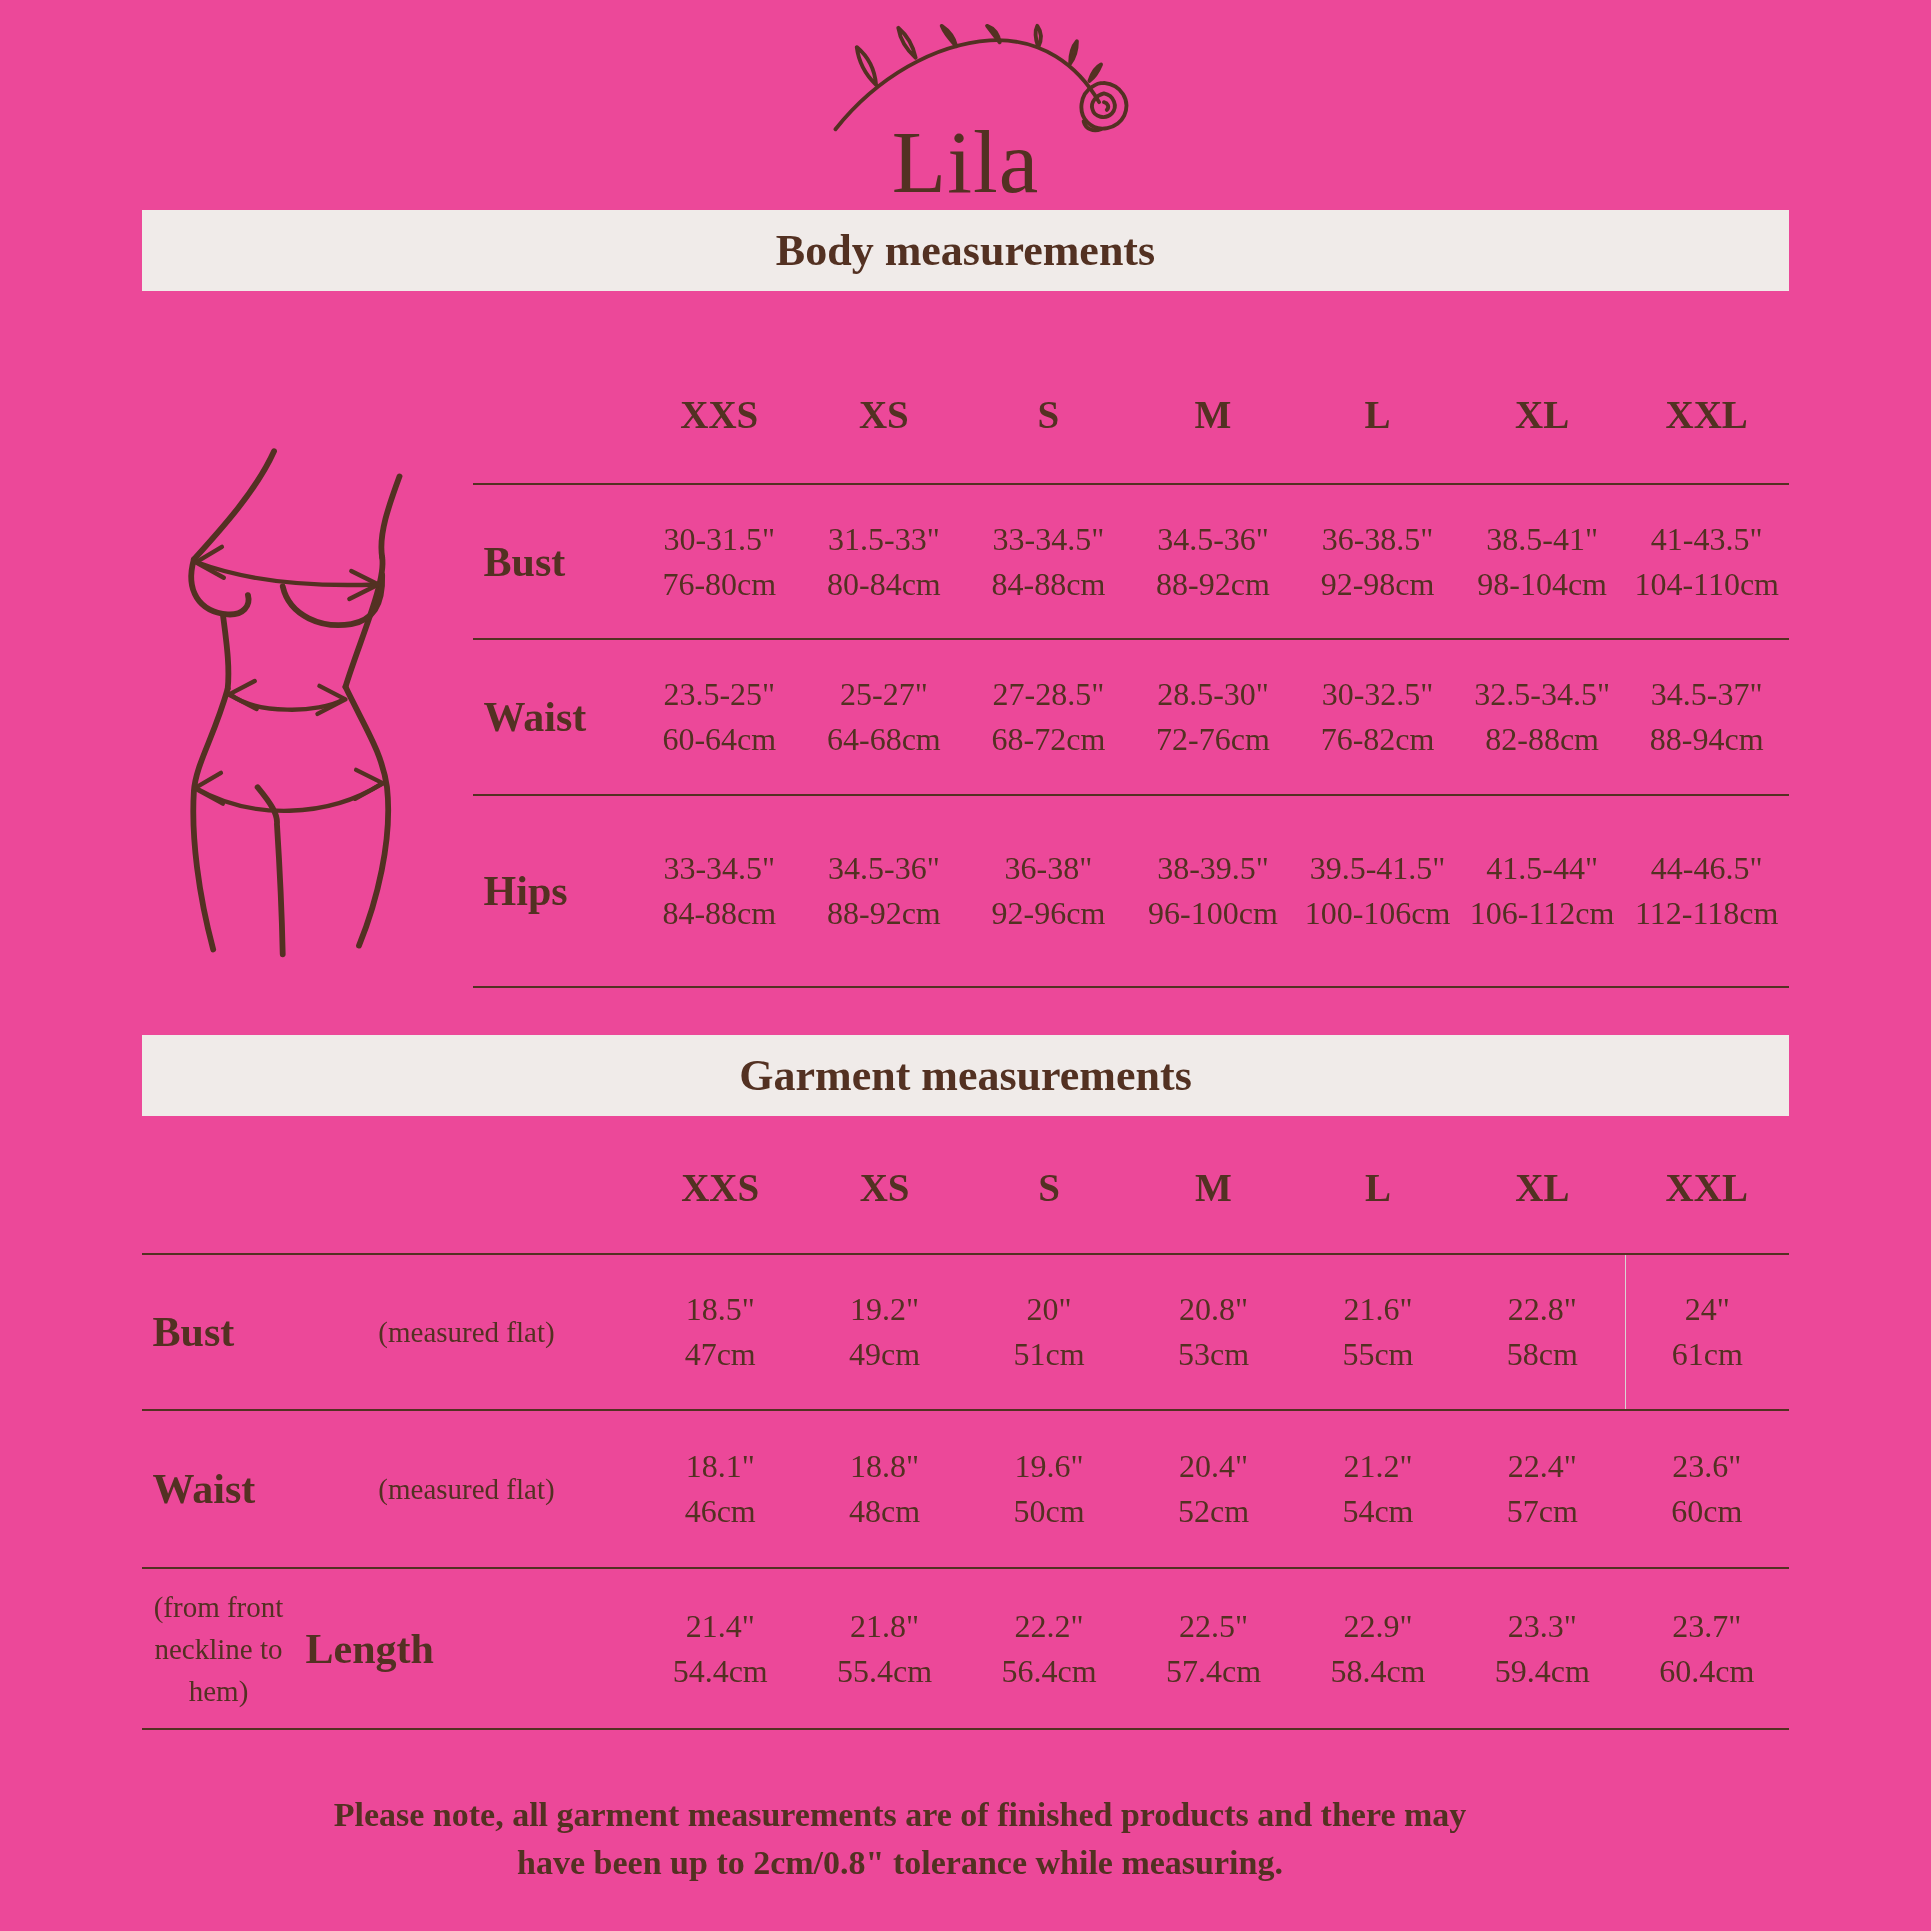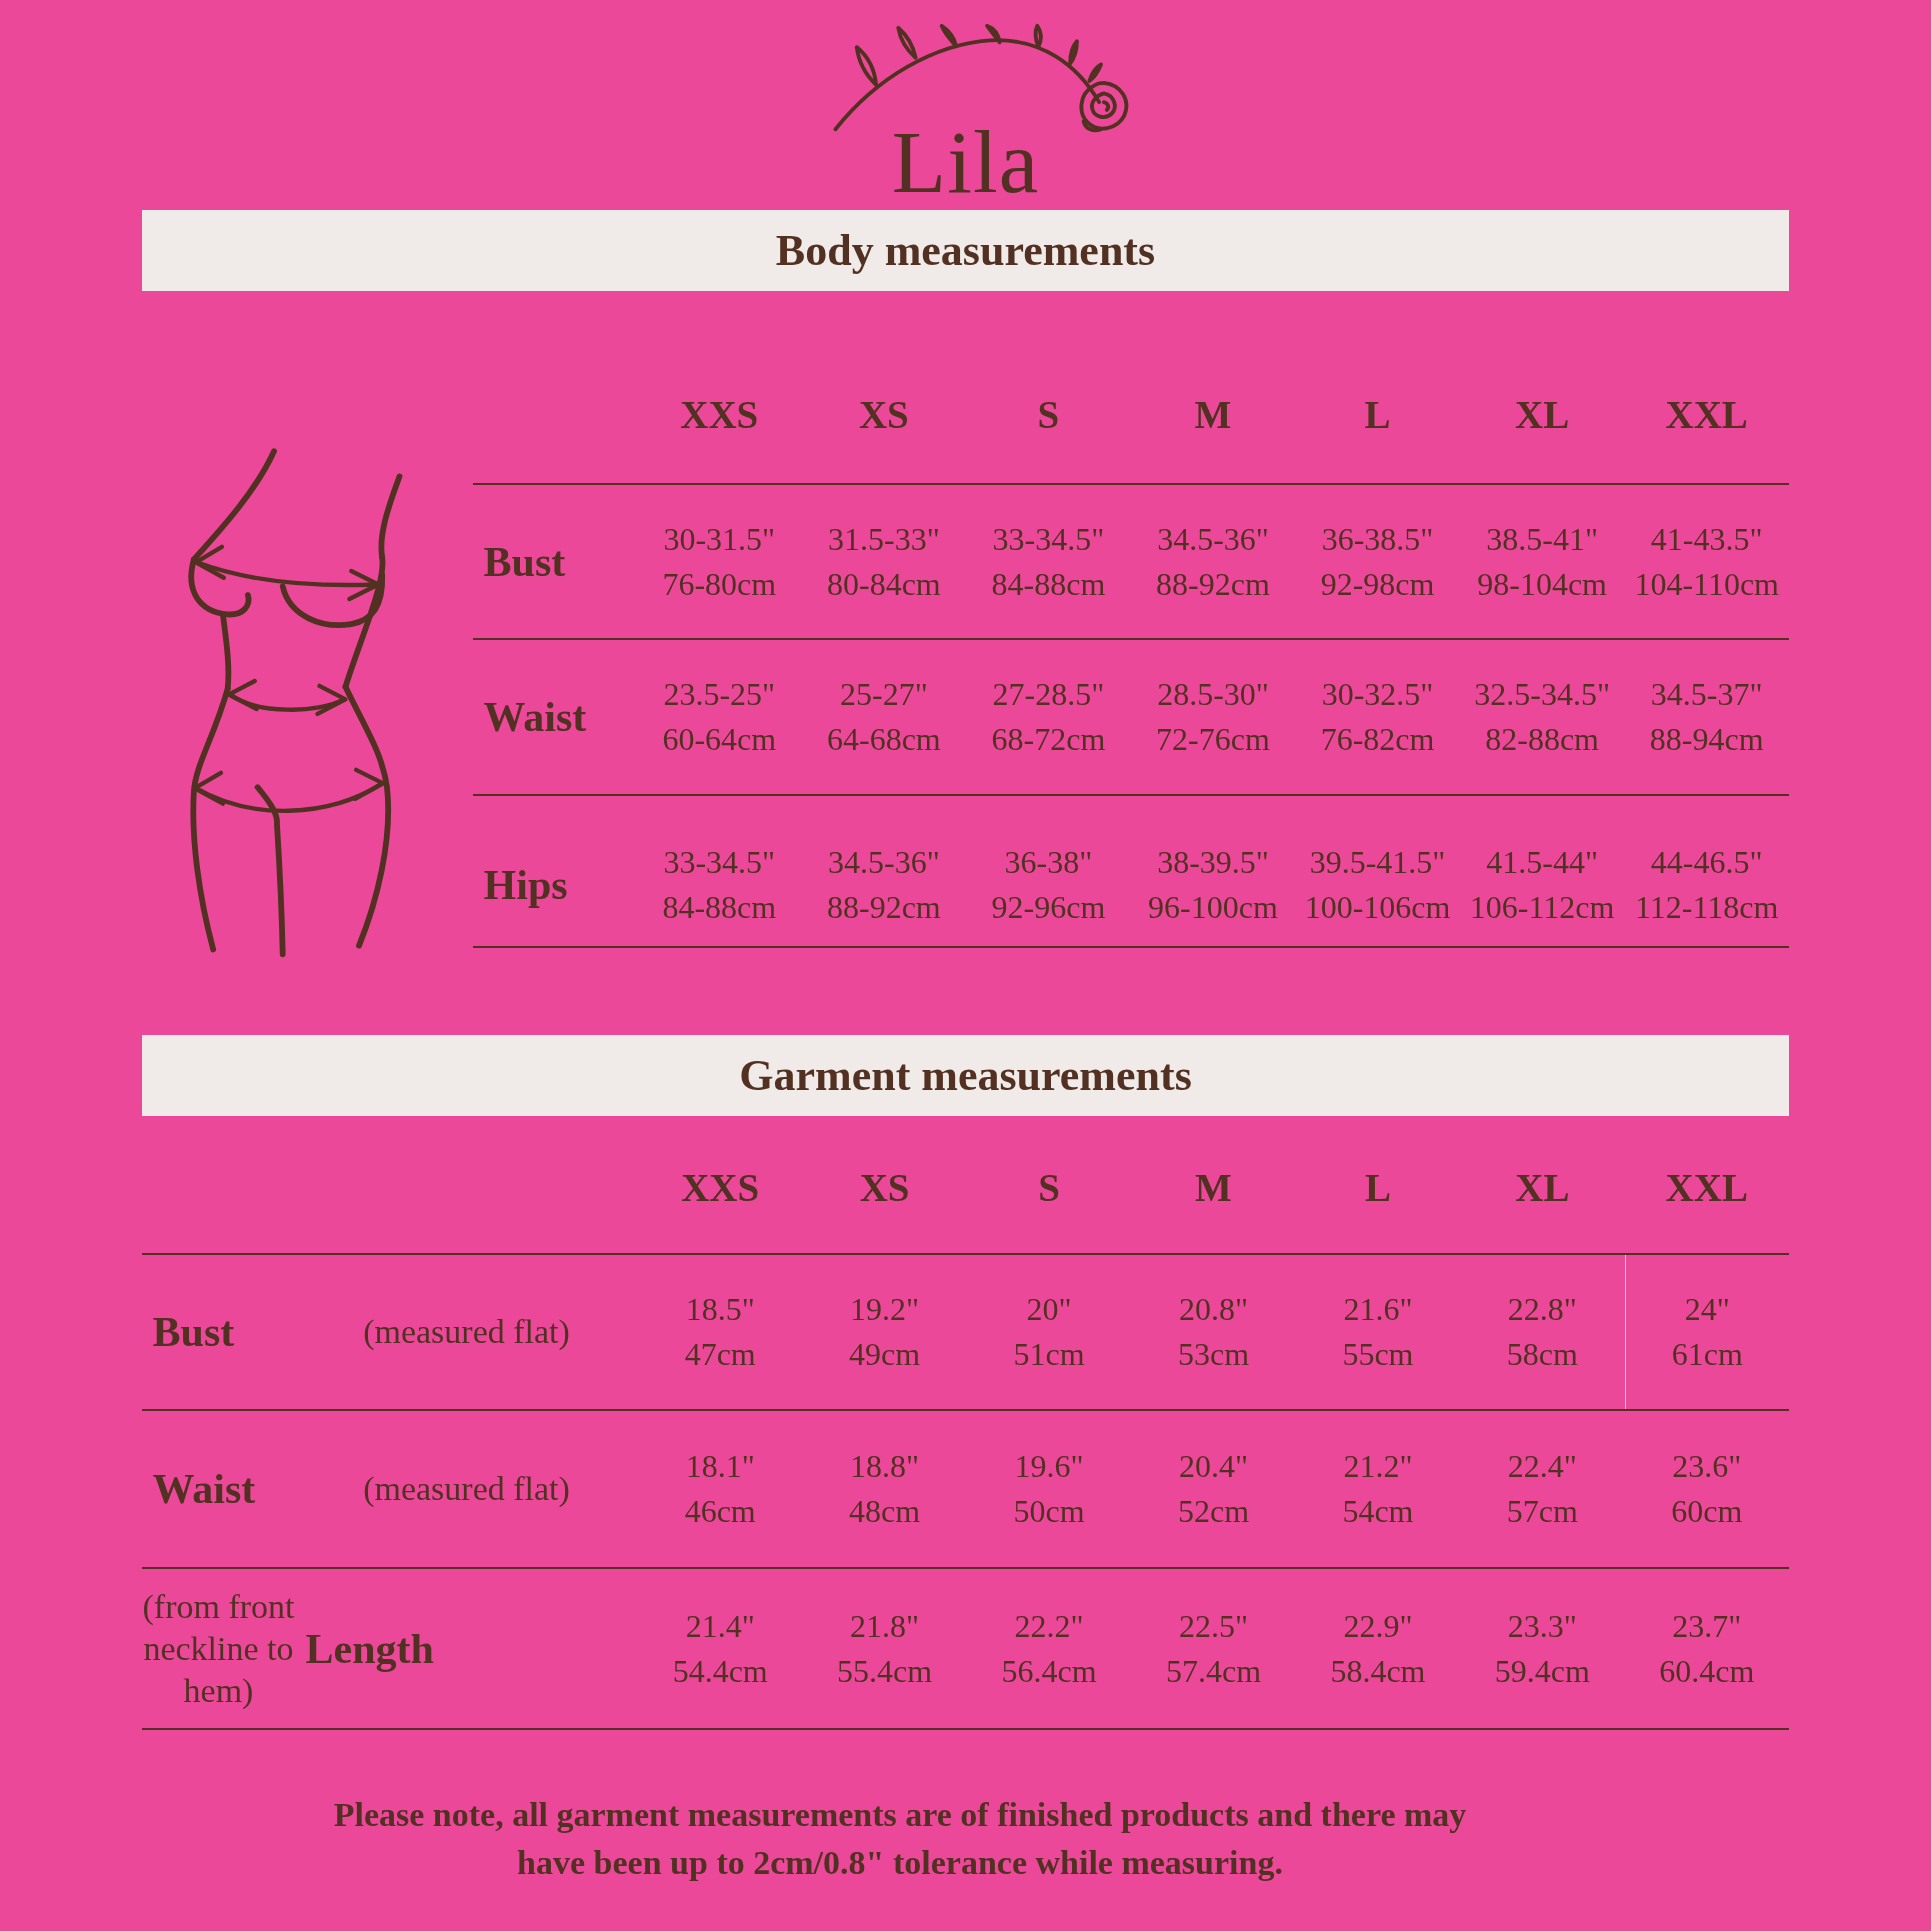--- a/index.html
+++ b/index.html
@@ -24,31 +24,31 @@
   
   .figure{position:absolute;left:135px;top:343px;width:280px;height:623px;}
   
   .tbl{position:absolute;}
   .tbl .trow{display:grid;border-bottom:2.9px solid var(--brown);box-sizing:border-box;}
   .body-tbl{left:473px;top:378px;width:1316px;}
   .body-tbl .trow{grid-template-columns:164px repeat(7,1fr);}
   .body-tbl .trow:nth-child(1){height:107px;border-bottom-width:2.9px;}
   .body-tbl .trow:nth-child(2){height:155px;}
   .body-tbl .trow:nth-child(3){height:156px;}
-  .body-tbl .trow:nth-child(4){height:124px;margin-top:28px;}
+  .body-tbl .trow:nth-child(4){height:192px;}
   .garment-tbl{left:142px;top:1151px;width:1647px;}
   .garment-tbl .trow{grid-template-columns:153px 343px repeat(7,1fr);}
   .garment-tbl .trow:nth-child(1){height:104px;}
   .garment-tbl .trow:nth-child(2){height:156px;}
   .garment-tbl .trow:nth-child(3){height:158px;}
   .garment-tbl .trow:nth-child(4){height:161px;}
   .cell{display:flex;flex-direction:column;align-items:center;justify-content:center;text-align:center;}
   .size-label{font-size:39px;font-weight:bold;justify-content:flex-start;padding-top:13.5px;}
   .rlabel{font-size:42px;font-weight:bold;align-items:flex-start;padding-left:10.6px;justify-content:center;}
-  .note{font-size:34px;line-height:42px;}
+  .note{font-size:29px;line-height:42px;}
   .note span{display:block;max-width:285px;}
   .val{font-size:32px;line-height:45px;}
   .vdiv{border-left:1.9px solid var(--divider);}
   
   .footer{position:absolute;left:142px;top:1791px;width:1516px;text-align:center;
     font-size:34px;line-height:48px;font-weight:bold;}
 </style>
 </head>
 <body>
 

